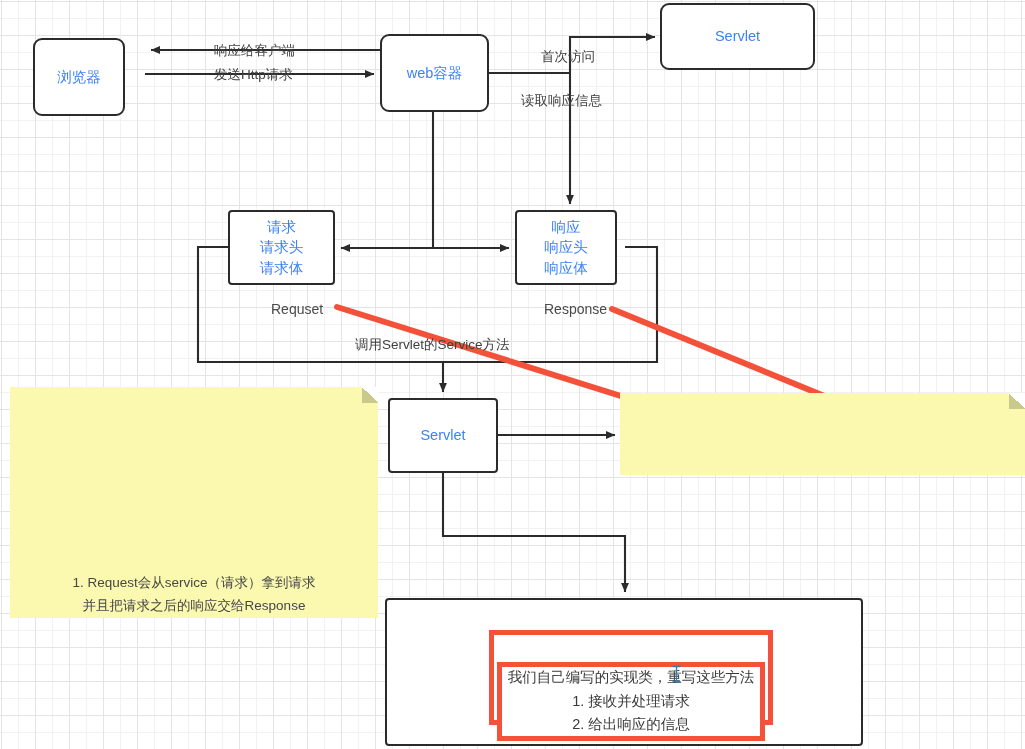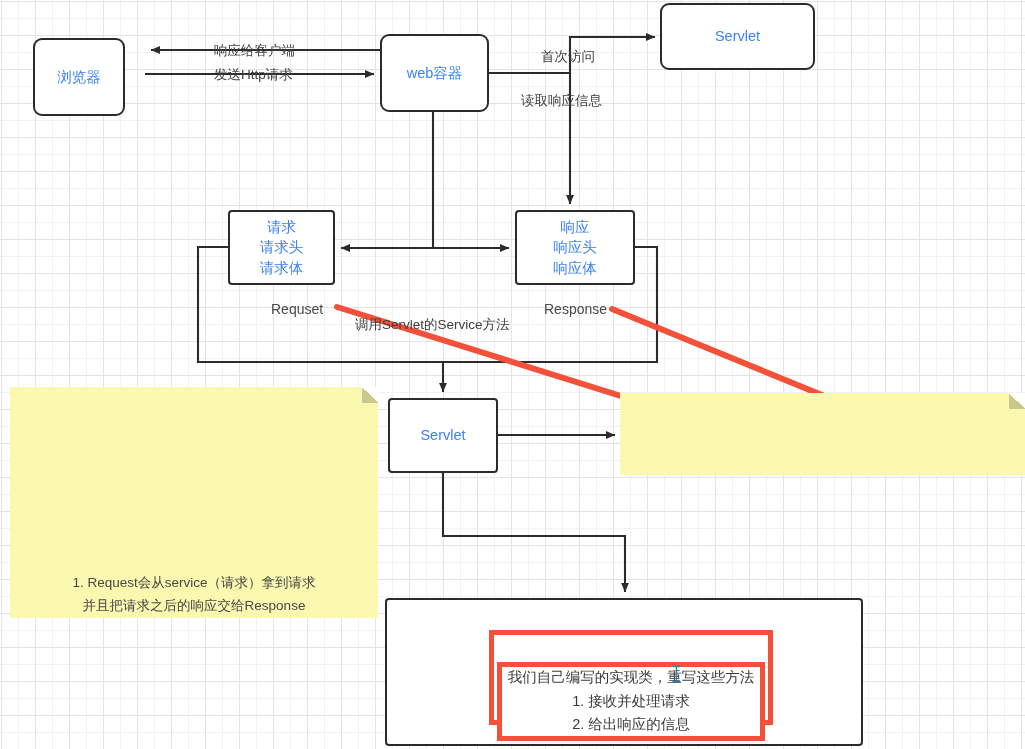--- a/index.html
+++ b/index.html
@@ -192,21 +192,21 @@
   <div class="node rounded" id="n-servlet-top" style="left:660px; top:3px; width:155px; height:67px;">
     <span class="node-label">Servlet</span>
   </div>
 
   <div class="node sharp" id="n-request" style="left:228px; top:210px; width:107px; height:75px;">
     <span class="node-label">请求
 请求头
 请求体</span>
   </div>
 
-  <div class="node sharp" id="n-response" style="left:515px; top:210px; width:120px; height:75px;">
+  <div class="node sharp" id="n-response" style="left:515px; top:210px; width:102px; height:75px;">
     <span class="node-label">响应
 响应头
 响应体</span>
   </div>
 
   <div class="node sharp" id="n-servlet-mid" style="left:388px; top:398px; width:110px; height:75px;">
     <span class="node-label">Servlet</span>
   </div>
 
   <div class="node sharp" id="n-impl-outer" style="left:385px; top:598px; width:478px; height:148px;"></div>
@@ -233,19 +233,19 @@
   </div>
 
   <div class="edge-label" style="left:214px; top:42px;">响应给客户端</div>
 
   <div class="edge-label" style="left:214px; top:66px;">发送Http请求</div>
 
   <div class="edge-label" style="left:541px; top:48px;">首次访问</div>
 
   <div class="edge-label" style="left:521px; top:92px;">读取响应信息</div>
 
-  <div class="edge-label" style="left:355px; top:316px;">调用Servlet的Service方法</div>
+  <div class="edge-label" style="left:355px; top:336px;">调用Servlet的Service方法</div>
 
   <div class="ann-label" style="left:271px; top:301px;">Requset</div>
 
   <div class="ann-label" style="left:544px; top:301px;">Response</div>
 
 </div>
 
 </body></html>

